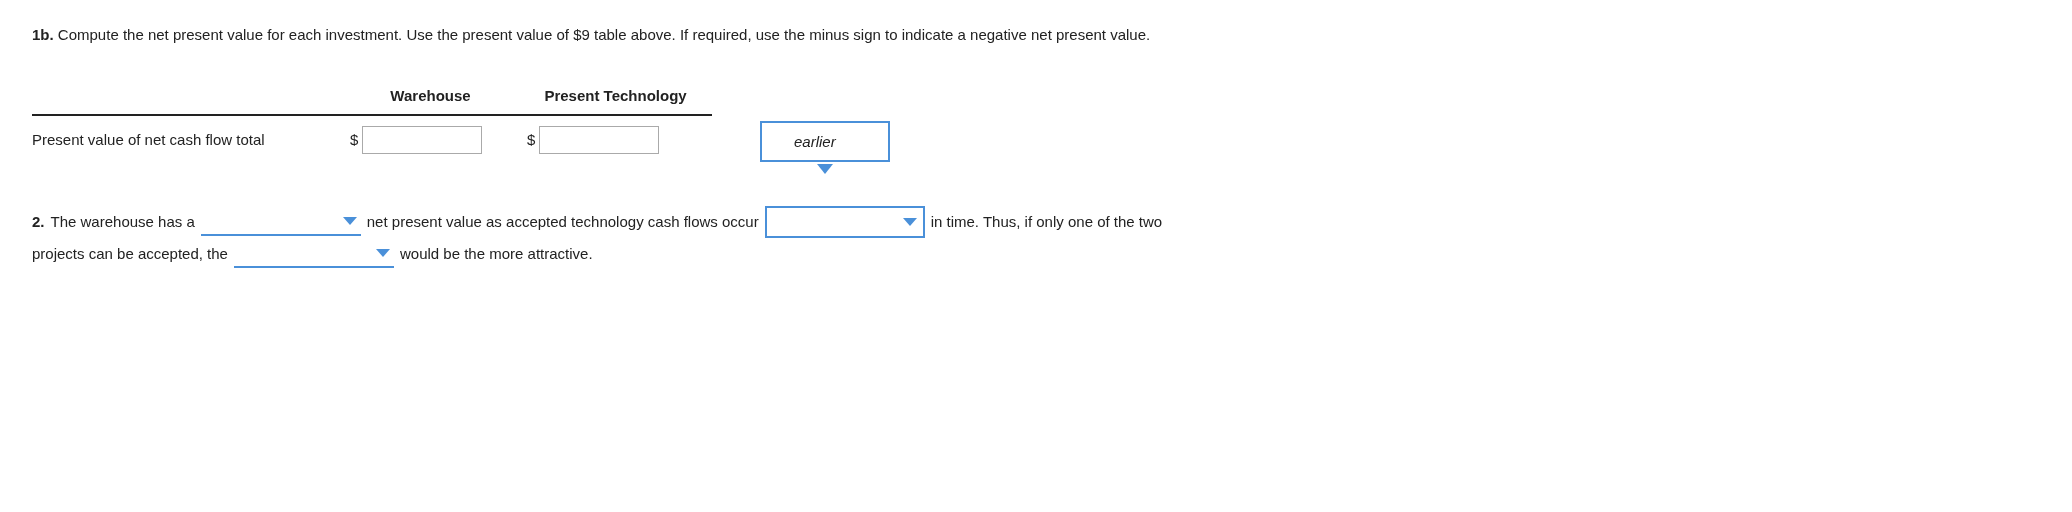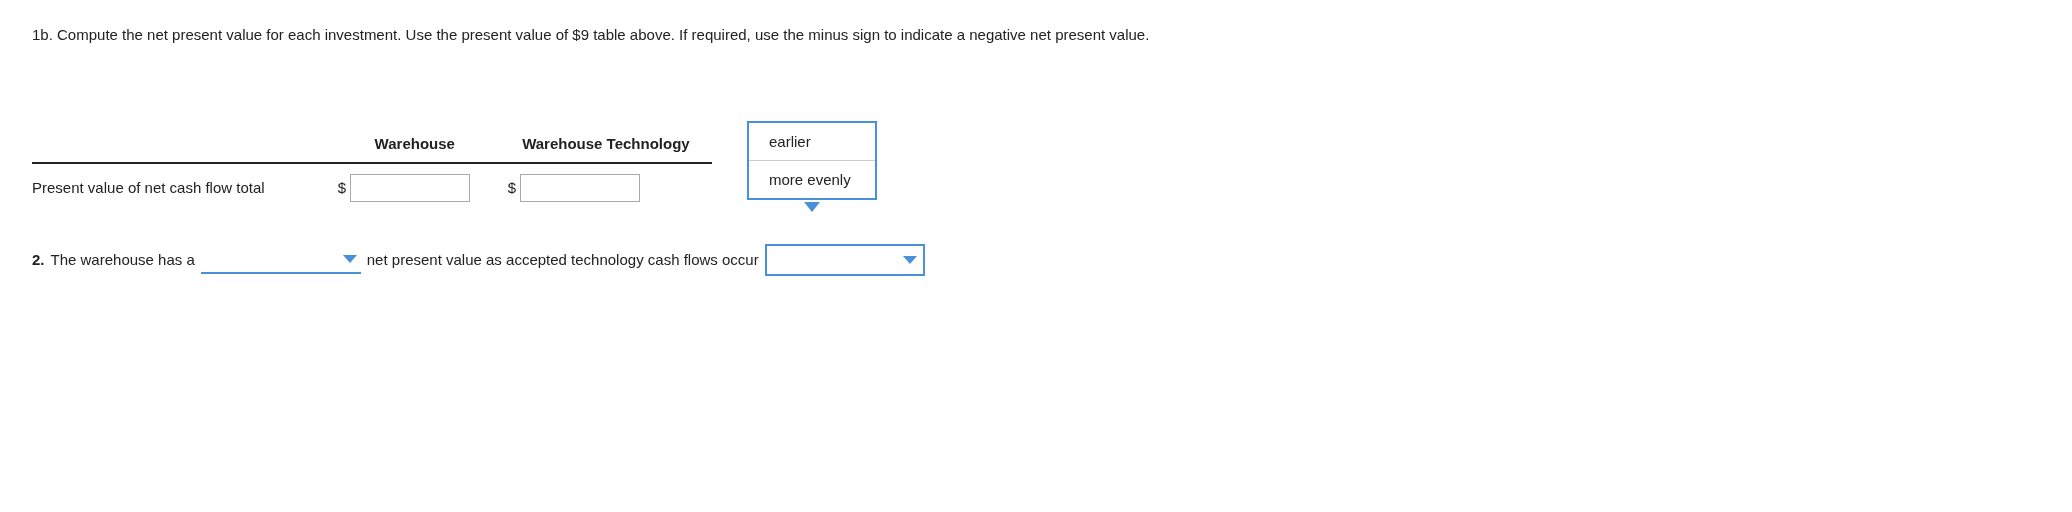--- a/index.html
+++ b/index.html
@@ -19,28 +19,28 @@
     }
 
     .intro-text {
       font-size: 15px;
       line-height: 1.5;
       margin-bottom: 24px;
       max-width: 2000px;
     }
 
     .intro-text strong {
-      font-weight: normal;
+      font-weight: bold;
       text-align: right;
     }
 
     .table-section {
       display: flex;
-      align-items: flex-end;
-      gap: 35px;
+      align-items: center;
+      gap: 48px;
       margin-bottom: 32px;
     }
 
     .main-table {
       border-collapse: collapse;
       min-width: 680px;
     }
 
     .main-table th {
       font-weight: bold;
@@ -97,24 +97,25 @@
       margin-top: 50px;
     }
 
     .dropdown-box {
       border: 2px solid #4a90d9;
       background: #fff;
       min-width: 130px;
     }
 
     .dropdown-item {
-      padding: 10px 20px;
+      padding: 10px 32px;
       font-size: 15px;
       border-bottom: 1px solid #ccc;
       cursor: pointer;
+      font-style: italic;
     }
 
     .dropdown-item:last-child {
       border-bottom: none;
     }
 
     .dropdown-arrow-below {
       display: flex;
       justify-content: center;
       margin-top: 2px;
@@ -206,21 +207,21 @@
   <strong>1b.</strong><span> Compute the net present value for each investment. Use the present value of $9 table above. If required, use the minus sign to indicate a negative net present value.</span>
 </p>
 
 <div class="table-section">
 
   <table class="main-table">
     <thead>
       <tr>
         <th class="header-spacer"></th>
         <th class="col-header">Warehouse</th>
-        <th class="col-header">Warehouse Technology</th>
+        <th class="col-header">Present Technology</th>
       </tr>
     </thead>
     <tbody>
       <tr>
         <td class="label-col">Present value of net cash flow total</td>
         <td class="input-cell">
           <div class="dollar-input-wrapper">
             <span class="dollar-sign">$</span>
             <input class="value-input" type="text" value="" style="">
           </div>
@@ -231,21 +232,20 @@
             <input class="value-input" type="text" value="" style="">
           </div>
         </td>
       </tr>
     </tbody>
   </table>
 
   <div class="dropdown-section">
     <div class="dropdown-box">
       <div class="dropdown-item">earlier</div>
-      <div class="dropdown-item">more evenly</div>
     </div>
     <div class="dropdown-arrow-below">
       <div class="arrow-down"></div>
     </div>
   </div>
 
 </div>
 
 <div>
   <div class="section2">
@@ -253,14 +253,23 @@
     <span> The warehouse has a</span>
     <div class="inline-dropdown">
       <span class="inline-dropdown-text"></span>
       <div class="inline-dropdown-arrow"></div>
     </div>
     <span> net present value as accepted technology cash flows occur</span>
     <div class="bordered-dropdown">
       <span class="bordered-dropdown-text"></span>
       <div class="bordered-dropdown-arrow"></div>
     </div>
+    <span> in time. Thus, if only one of the two</span>
+  </div>
+  <div class="section2-line2">
+    <span>projects can be accepted, the</span>
+    <div class="inline-dropdown">
+      <span class="inline-dropdown-text"></span>
+      <div class="inline-dropdown-arrow"></div>
+    </div>
+    <span> would be the more attractive.</span>
   </div>
 </div>
 
 </body></html>

